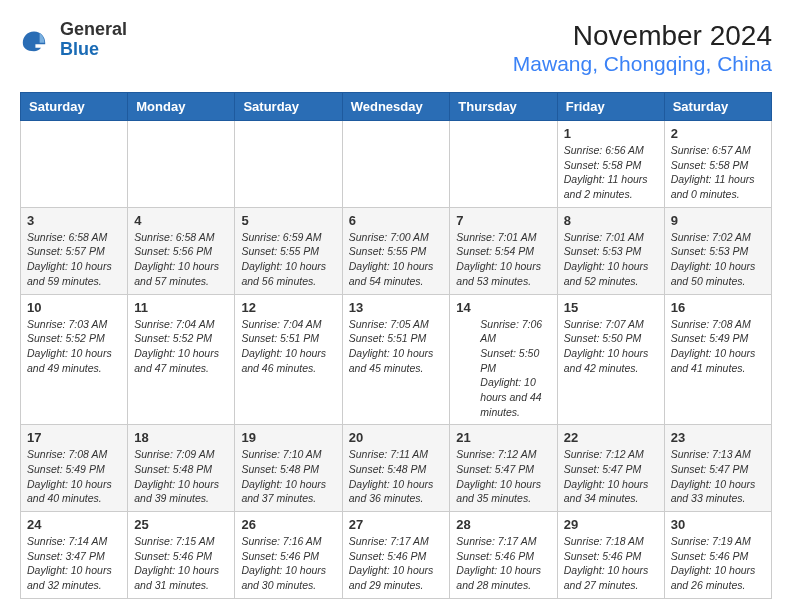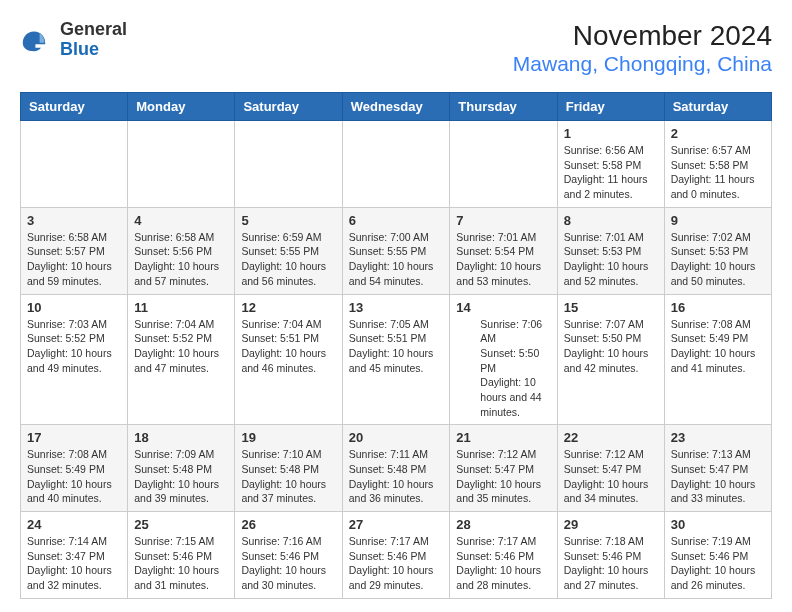--- a/index.html
+++ b/index.html
@@ -73,20 +73,21 @@
     }
     .day-num {
       font-size: 13px;
       font-weight: bold;
       display: block;
       margin-bottom: 2px;
     }
     .day-info {
       line-height: 1.4;
       font-size: 10.5px;
+      font-style: italic;
     }
     .empty-cell {
       background: #f9f9f9;
     }
   </style>
 </head>
 <body>
 
 <div class="header">
   <div class="logo">

